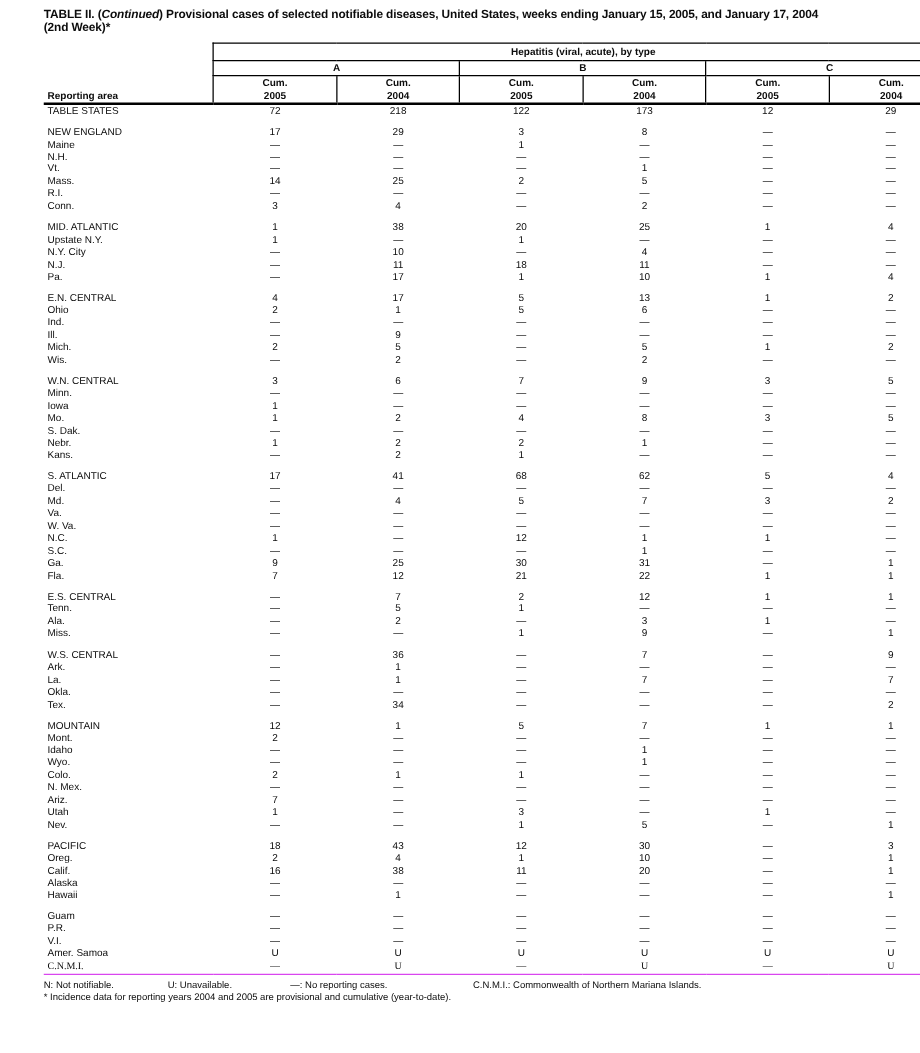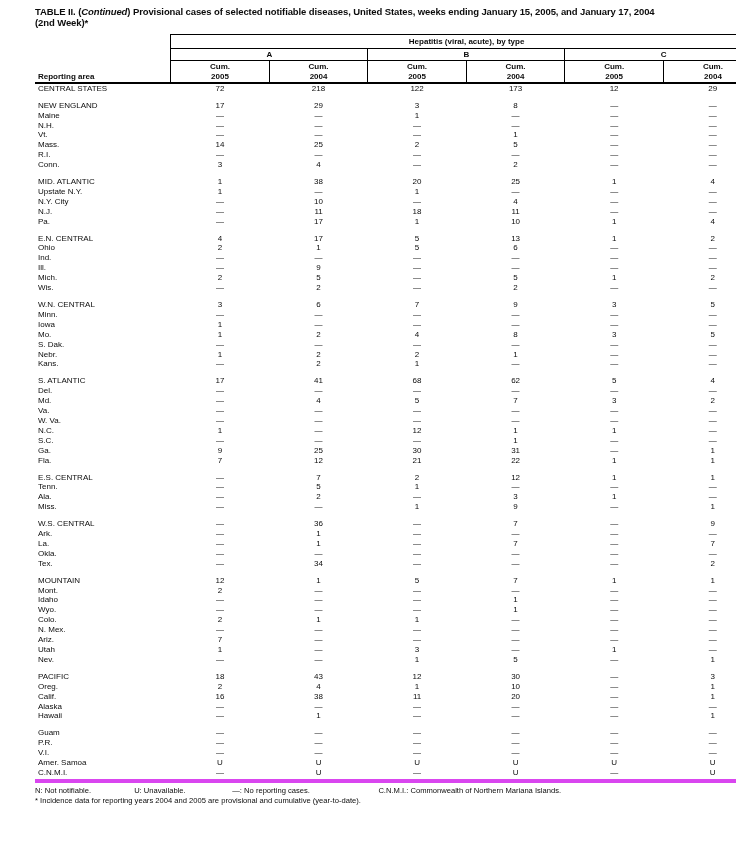--- a/index.html
+++ b/index.html
@@ -15,21 +15,21 @@
   .c-group { border-top:1px solid #000; border-bottom:1px solid #000; border-left:1px solid #000;
     text-align:center; height:13px; vertical-align:middle; }
   .c-sub { border-bottom:1px solid #000; border-left:1px solid #000; text-align:center; height:11px; vertical-align:middle; }
   .c-cum { border-left:1px solid #000; border-bottom:2px solid #000; text-align:center;
     vertical-align:top; padding-top:1px; line-height:1.25; }
   .c-area-label { text-align:left; vertical-align:bottom; border-bottom:2px solid #000; padding:0 0 1px 3px; }
   tbody td { height:9.9px; line-height:9.9px; white-space:nowrap; overflow:hidden; }
   td.area { text-align:left; padding-left:3px; }
   td.val  { text-align:center; }
   tr.gap td { padding-top:7px; }
-  tbody tr.last-row td { border-bottom:4px solid #d946ef; padding-bottom:1px; }
+  tbody tr.last-row td { border-bottom:1px solid #d946ef; padding-bottom:1px;font-family:Liberation Serif, serif; }
   .footnotes { margin-top:3px; font-size:7.6px; line-height:1.3; }
   .fn-row1 span { display:inline-block; }
   .fn-item-0 { width:97px; }
   .fn-item-1 { width:96px; }
   .fn-item-2 { width:144px; }
   .fn-row2 { margin-top:0px; }
 </style>
 </head>
 <body>
 
@@ -63,21 +63,21 @@
         <th class="c-cum"><span>Cum.</span><br><span>2005</span></th>
         <th class="c-cum"><span>Cum.</span><br><span>2004</span></th>
         <th class="c-cum"><span>Cum.</span><br><span>2005</span></th>
         <th class="c-cum"><span>Cum.</span><br><span>2004</span></th>
         <th class="c-cum"><span>Cum.</span><br><span>2005</span></th>
         <th class="c-cum"><span>Cum.</span><br><span>2004</span></th>
       </tr>
     </thead>
     <tbody>
         <tr>
-          <td class="area">CENTRAL STATES</td>
+          <td class="area">TABLE STATES</td>
           <td class="val">72</td>
           <td class="val">218</td>
           <td class="val">122</td>
           <td class="val">173</td>
           <td class="val">12</td>
           <td class="val">29</td>
         </tr>
         <tr class="gap">
           <td class="area">NEW ENGLAND</td>
           <td class="val">17</td>

